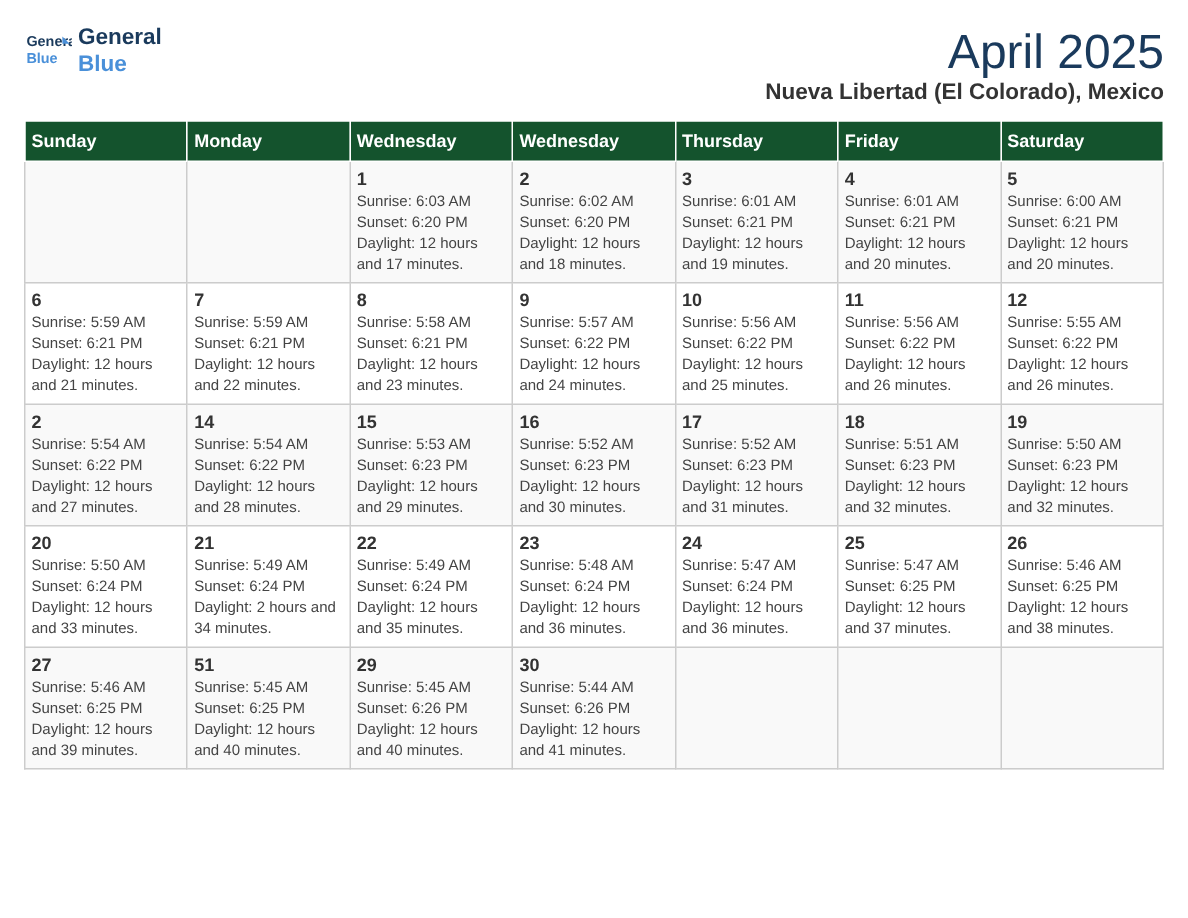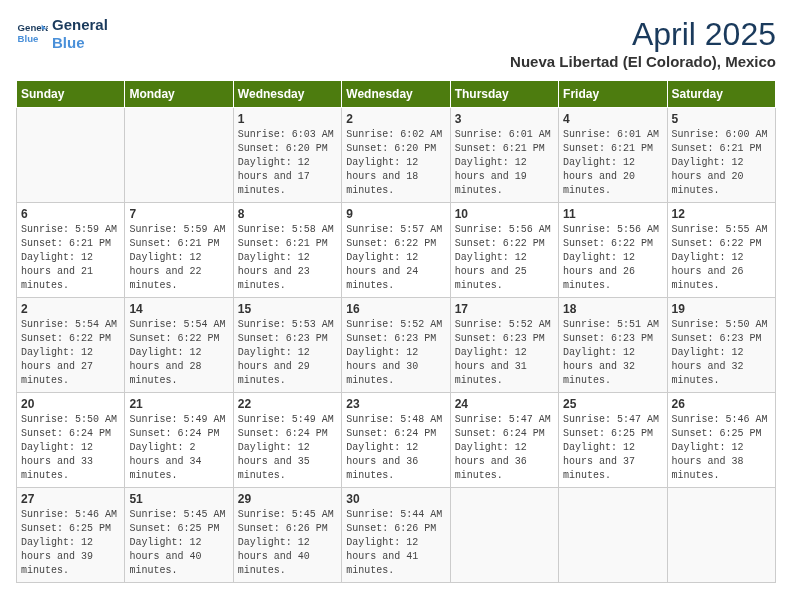--- a/index.html
+++ b/index.html
@@ -37,21 +37,21 @@
       font-size: 15px;
       color: #333;
       font-weight: bold;
     }
     table {
       width: 100%;
       border-collapse: collapse;
       font-size: 11px;
     }
     thead tr th {
-      background-color: #4d7c0f;
+      background-color: #14532d;
       color: #fff;
       padding: 6px 4px;
       text-align: left;
       font-size: 12px;
       font-weight: bold;
       border: 1px solid #fff;
       margin-top: 44px;
     }
     tbody tr td {
       border: 1px solid #ccc;
@@ -67,21 +67,20 @@
     .day-num {
       font-weight: bold;
       font-size: 12px;
       display: block;
       margin-bottom: 2px;
     }
     .day-info {
       font-size: 10px;
       line-height: 1.4;
       color: #444;
-      font-family: Liberation Mono, monospace;
     }
     .empty-cell {
       background: #fafafa;
     }
     tbody tr:nth-child(odd) {
       background: #f9f9f9;
     }
     tbody tr:nth-child(even) {
       background: #fff;
     }

